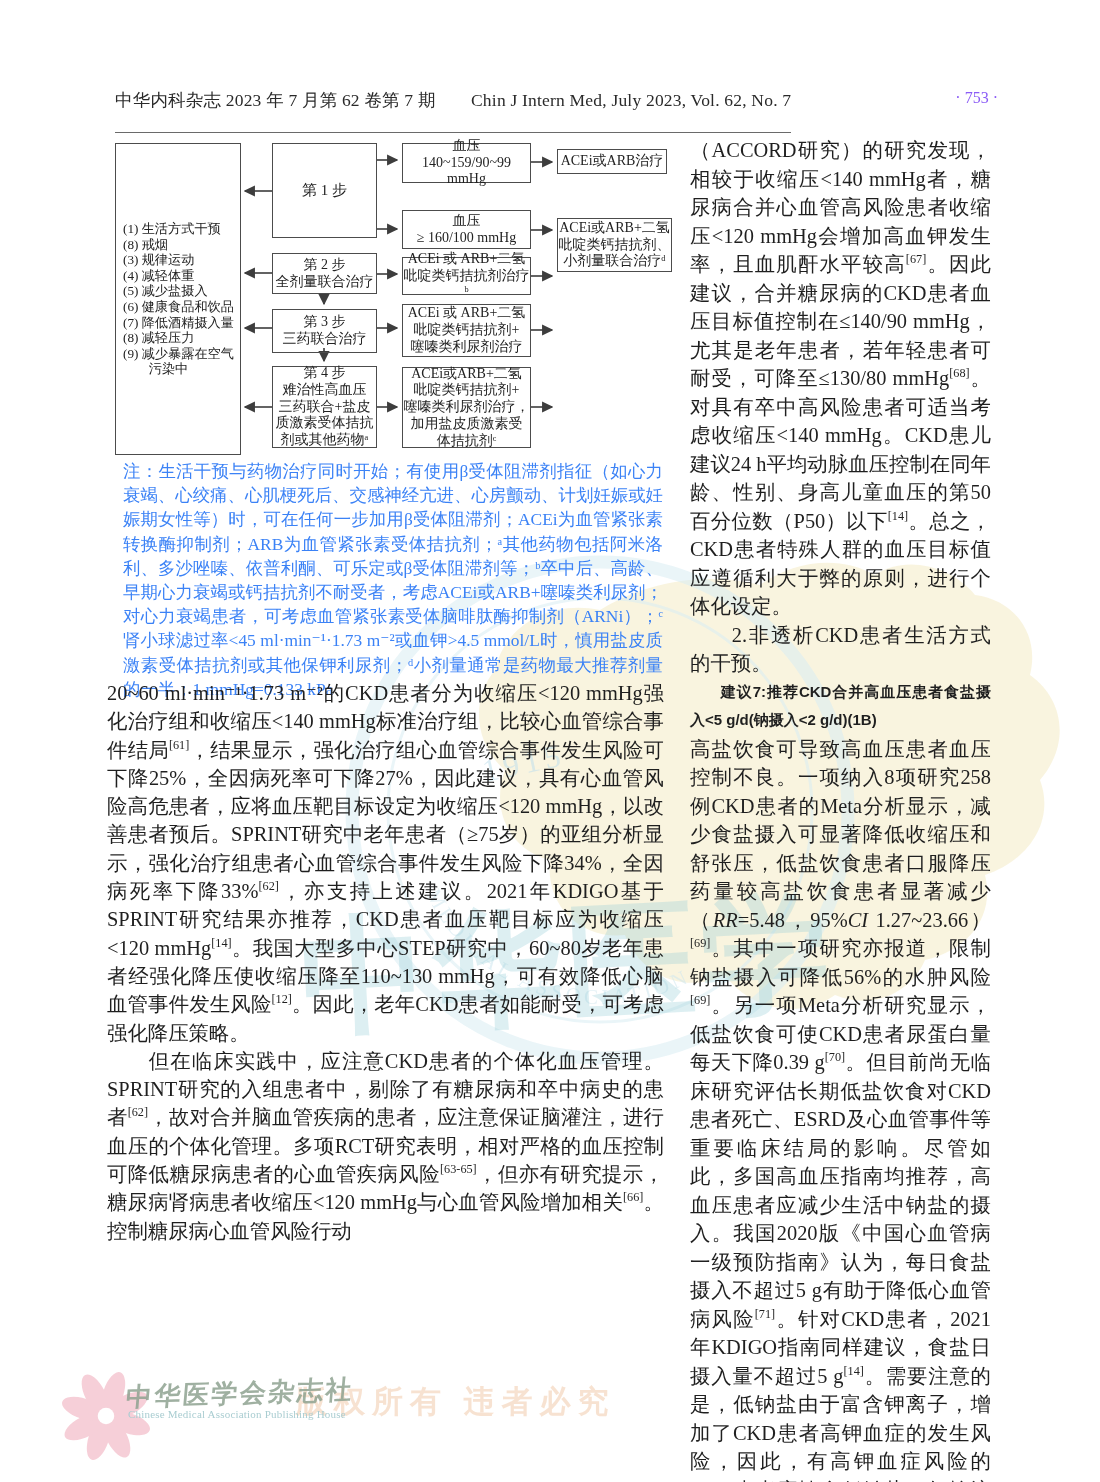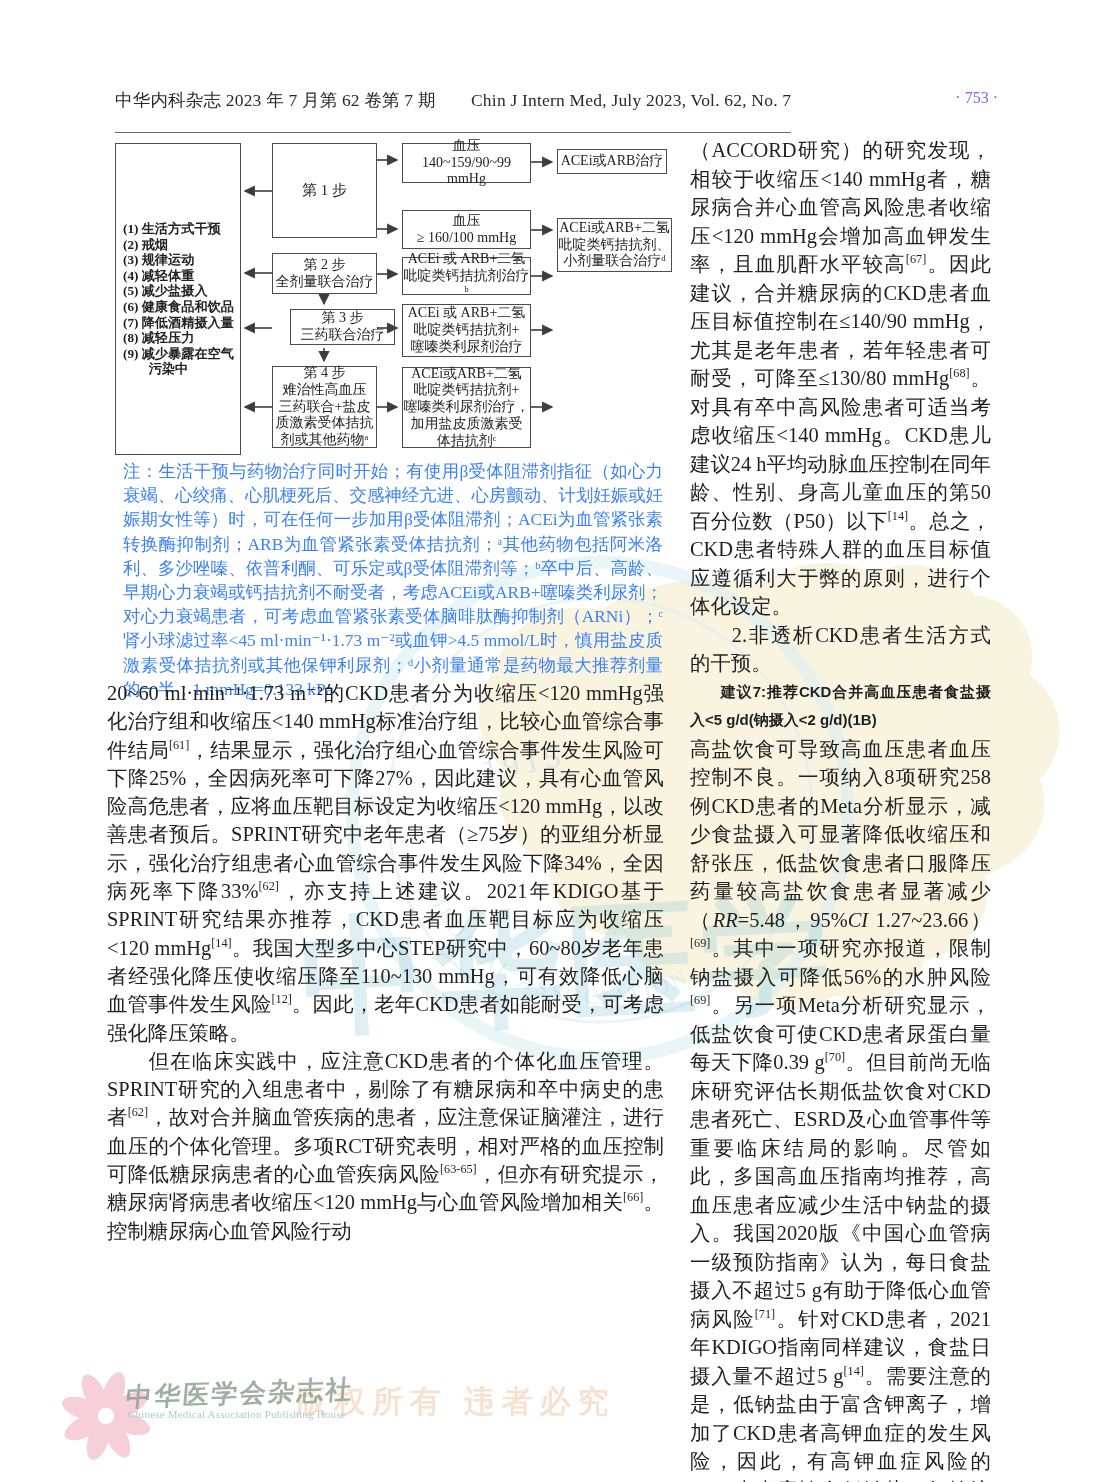--- a/index.html
+++ b/index.html
@@ -10,31 +10,31 @@
         color:#2a2a2a;border-bottom:1.6px solid #6a6a6a;padding-bottom:20px;z-index:1;}
   .page-num{position:absolute;left:928px;top:89px;width:70px;font-size:16px;color:#8b5cf6;
         text-align:right;z-index:1;}
   
   .figure{position:absolute;left:115px;top:141px;width:557px;height:316px;z-index:1;}
   .figure svg.arrows{position:absolute;left:0;top:0;}
   .fbox{position:absolute;border:1.5px solid #4c4c4c;box-sizing:border-box;
         display:flex;align-items:center;justify-content:center;text-align:center;
         white-space:pre-line;font-size:14px;line-height:16.8px;color:#222;}
   #b-lifestyle{left:0;top:2px;width:126px;height:312px;}
-  #lifestyle-list{text-align:left;font-size:13.2px;line-height:15.6px;padding:0 4px 0 7px;font-weight:bold;}
+  #lifestyle-list{text-align:left;font-size:13.2px;line-height:15.6px;padding:0 4px 0 7px;}
   .ls-item{padding-left:1.95em;text-indent:-1.95em;}
   #b-step1{left:157px;top:2px;width:105px;height:95px;font-size:15px;}
   #b-bp1{left:287px;top:2px;width:129px;height:40px;}
   #b-r1{left:442px;top:8px;width:110px;height:25px;}
   #b-bp2{left:287px;top:69px;width:129px;height:39px;}
   #b-r2{left:442px;top:77px;width:115px;height:54px;}
   #b-step2{left:157px;top:112px;width:105px;height:41px;}
   #b-tx2{left:287px;top:116px;width:129px;height:38px;}
   #b-rtall{left:442px;top:134px;width:115px;height:173px;}
-  #b-step3{left:157px;top:168px;width:105px;height:36px;margin-left:18px;}
+  #b-step3{left:157px;top:168px;width:105px;height:44px;}
   #b-tx3{left:287px;top:163px;width:129px;height:53px;}
   #b-step4{left:157px;top:225px;width:105px;height:82px;}
   #b-tx4{left:287px;top:226px;width:129px;height:81px;}
   
   .fig-note{position:absolute;left:123px;top:459px;width:540px;font-size:17.4px;
         line-height:24.2px;text-align:justify;color:#3b82f6;z-index:1;}
   .fig-caption{position:absolute;left:115px;top:650px;width:557px;text-align:center;
         font-size:18.6px;color:#222;z-index:1;}
   .fig-caption b{font-weight:bold;margin-right:.6em;}
   
@@ -111,21 +111,21 @@
         <line x1="157" y1="187" x2="130" y2="187"></line>
         <line x1="262" y1="187" x2="282" y2="187"></line>
         <line x1="416" y1="189" x2="437" y2="189"></line>
         <line x1="209" y1="207" x2="209" y2="220"></line>
         <line x1="157" y1="266" x2="130" y2="266"></line>
         <line x1="262" y1="266" x2="282" y2="266"></line>
         <line x1="416" y1="266" x2="437" y2="266"></line>
       </g>
     </svg>
     <div class="fbox" id="b-lifestyle">
-      <div id="lifestyle-list"><div class="ls-item">(1) 生活方式干预</div><div class="ls-item">(2) 戒烟</div><div class="ls-item">(3) 规律运动</div><div class="ls-item">(4) 减轻体重</div><div class="ls-item">(5) 减少盐摄入</div><div class="ls-item">(6) 健康食品和饮品</div><div class="ls-item">(7) 降低酒精摄入量</div><div class="ls-item">(8) 减轻压力</div><div class="ls-item">(9) 减少暴露在空气污染中</div></div>
+      <div id="lifestyle-list"><div class="ls-item">(1) 生活方式干预</div><div class="ls-item">(8) 戒烟</div><div class="ls-item">(3) 规律运动</div><div class="ls-item">(4) 减轻体重</div><div class="ls-item">(5) 减少盐摄入</div><div class="ls-item">(6) 健康食品和饮品</div><div class="ls-item">(7) 降低酒精摄入量</div><div class="ls-item">(8) 减轻压力</div><div class="ls-item">(9) 减少暴露在空气污染中</div></div>
     </div>
     <div class="fbox" id="b-step1">第 1 步</div>
     <div class="fbox" id="b-bp1">血压
 140~159/90~99 mmHg</div>
     <div class="fbox" id="b-r1">ACEi或ARB治疗</div>
     <div class="fbox" id="b-bp2">血压
 ≥ 160/100 mmHg</div>
     <div class="fbox" id="b-r2">ACEi或ARB+二氢
 吡啶类钙拮抗剂、
 小剂量联合治疗ᵈ</div>

